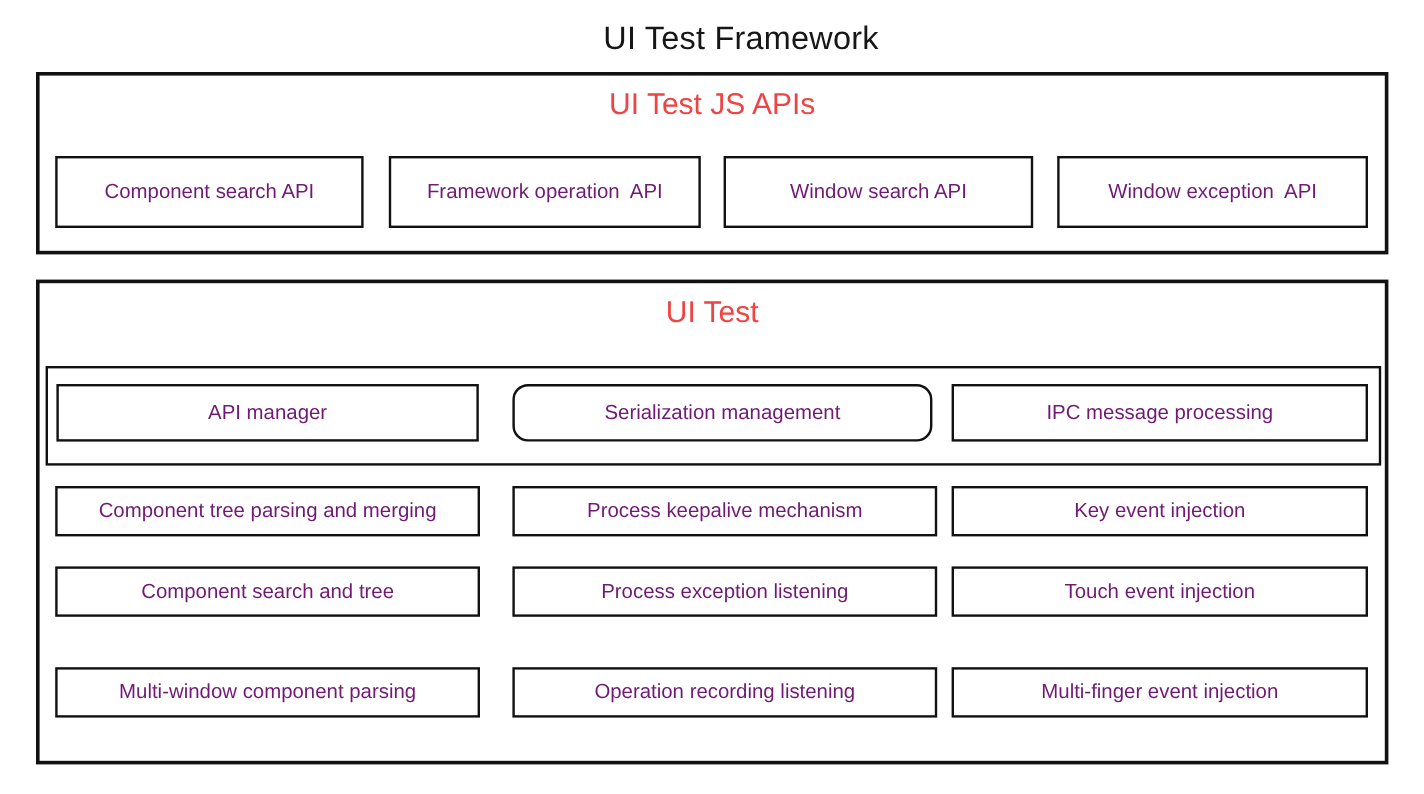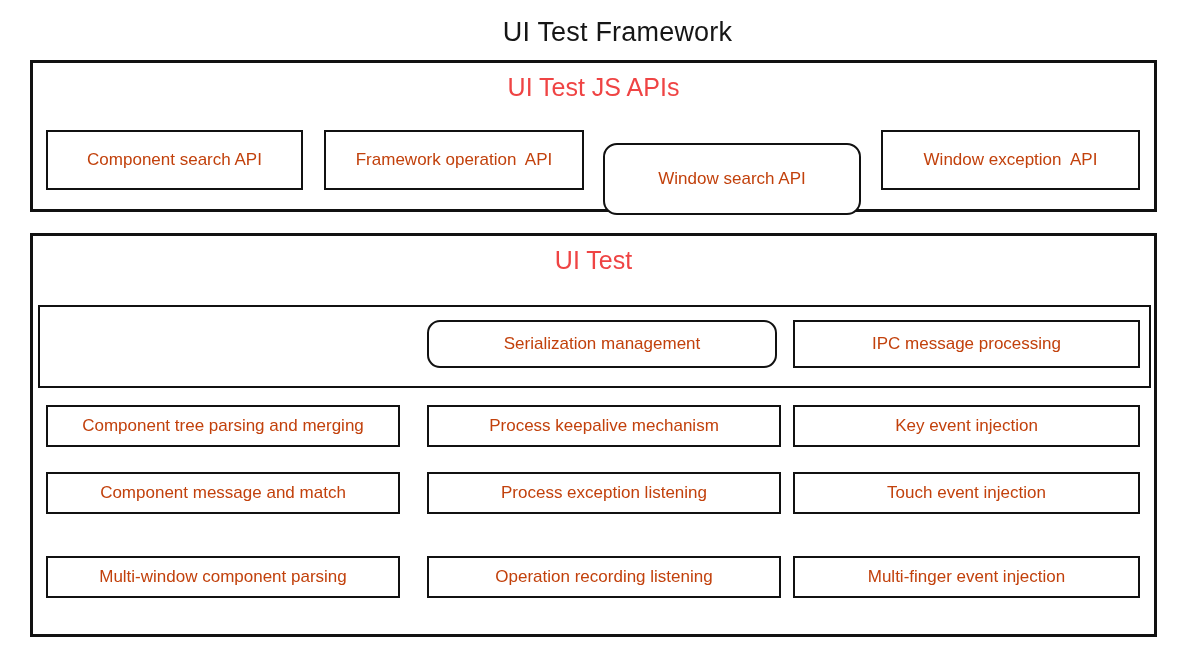--- a/index.html
+++ b/index.html
@@ -57,28 +57,28 @@
     color: #ef4444;
   }
   .node {
     position: absolute;
     border: 2px solid #111111;
     background: #ffffff;
     display: flex;
     align-items: center;
     justify-content: center;
     font-size: 17px;
-    color: #c2410c;
+    color: #701a75;
     white-space: pre;
     text-align: center;
   }
   
   .api-1 { left: 13px;  top: 67px; width: 257px; height: 60px; }
   .api-2 { left: 291px; top: 67px; width: 260px; height: 60px; }
-  .api-3 { left: 570px; top: 80px; width: 258px; height: 72px; border-radius: 14px; }
+  .api-3 { left: 570px; top: 67px; width: 258px; height: 60px; }
   .api-4 { left: 848px; top: 67px; width: 259px; height: 60px; }
   
   .manager-group {
     position: absolute;
     left: 5px;
     top: 69px;
     width: 1113px;
     height: 83px;
     border: 2px solid #111111;
     background: #ffffff;
@@ -107,29 +107,30 @@
     <div class="node api-1">Component search API</div>
     <div class="node api-2">Framework operation  API</div>
     <div class="node api-3">Window search API</div>
     <div class="node api-4">Window exception  API</div>
   </div>
 
   <div class="section section-b">
     <div class="section-title">UI Test</div>
 
     <div class="manager-group">
+      <div class="node mgr-1">API manager</div>
       <div class="node mgr-2">Serialization management</div>
       <div class="node mgr-3">IPC message processing</div>
     </div>
 
     <div class="node mod mod-r1 mod-c1">Component tree parsing and merging</div>
     <div class="node mod mod-r1 mod-c2">Process keepalive mechanism</div>
     <div class="node mod mod-r1 mod-c3">Key event injection</div>
 
-    <div class="node mod mod-r2 mod-c1">Component message and match</div>
+    <div class="node mod mod-r2 mod-c1">Component search and tree</div>
     <div class="node mod mod-r2 mod-c2">Process exception listening</div>
     <div class="node mod mod-r2 mod-c3">Touch event injection</div>
 
     <div class="node mod mod-r3 mod-c1">Multi-window component parsing</div>
     <div class="node mod mod-r3 mod-c2">Operation recording listening</div>
     <div class="node mod mod-r3 mod-c3">Multi-finger event injection</div>
   </div>
 
 </div>
 

